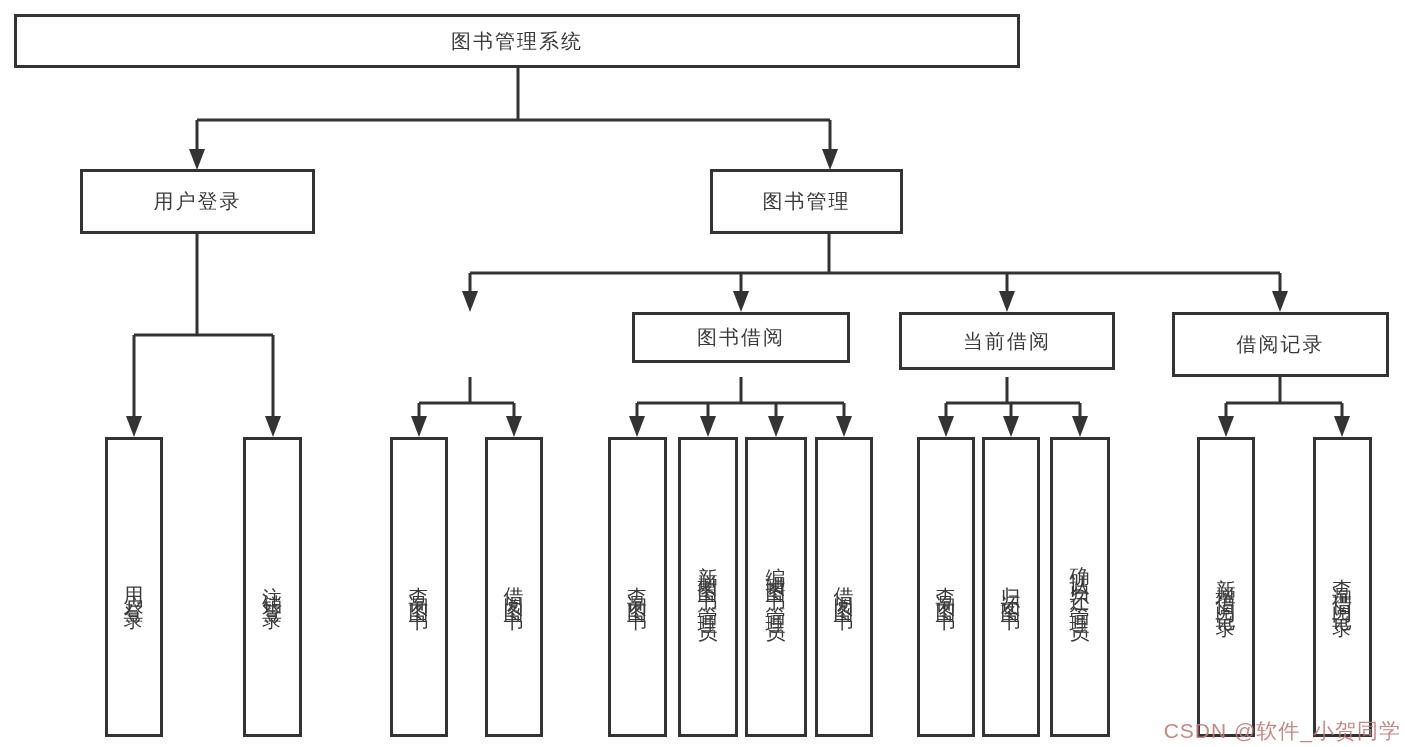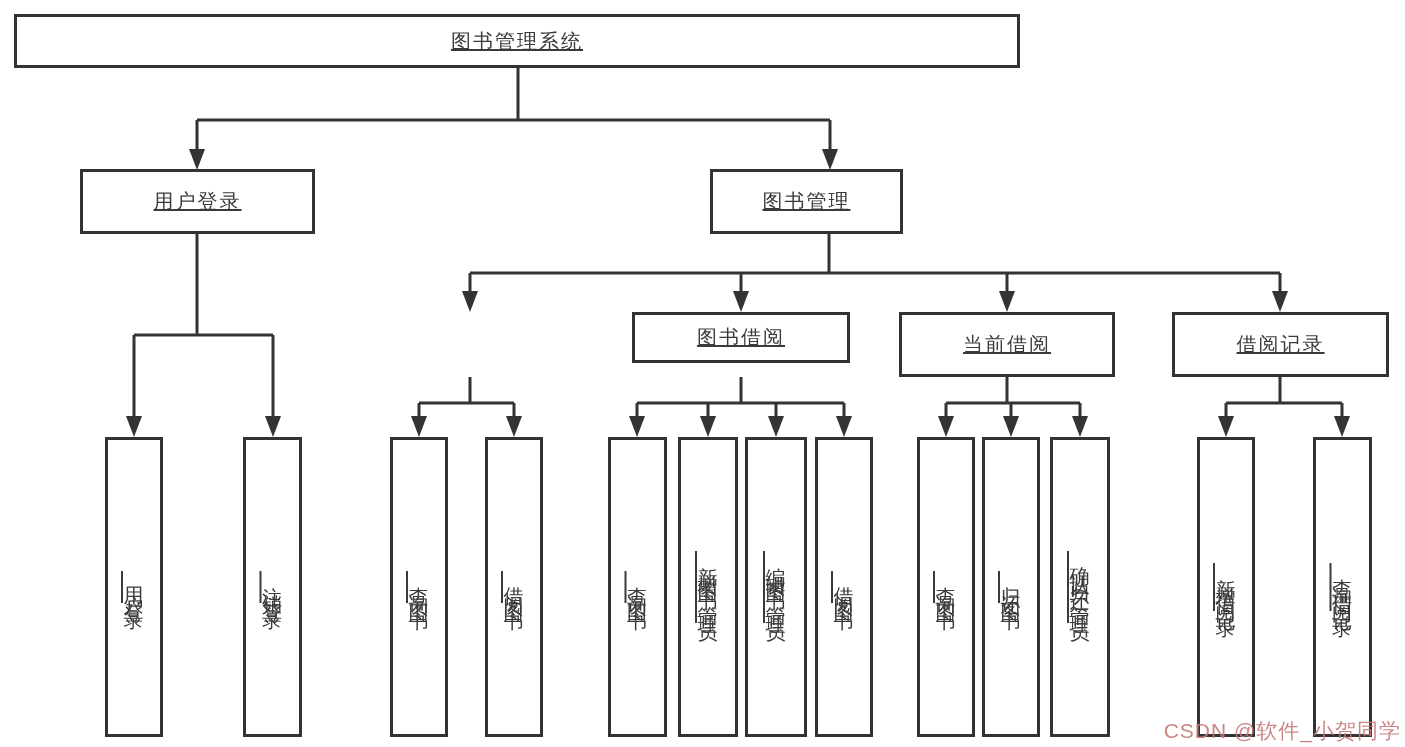--- a/index.html
+++ b/index.html
@@ -27,21 +27,20 @@
     border: 3px solid #333333;
     background: #ffffff;
     color: #3a3a3a;
     display: flex;
     align-items: center;
     justify-content: center;
     font-size: 20px;
     letter-spacing: 2px;
     text-align: center;
     z-index: 2;
-    text-decoration: underline;
   }
   .node.vert {
     writing-mode: vertical-lr;
     text-orientation: upright;
     letter-spacing: 8px;
     line-height: 1;
     font-size: 20px;
     padding: 8px 0;
   }
   .watermark {
@@ -92,21 +91,21 @@
       <polygon points="1334,416 1350,416 1342,437"></polygon>
     </g>
   </svg>
 
   <div class="node" style="left:14px; top:14px; width:1006px; height:54px;">图书管理系统</div>
 
   <div class="node" style="left:80px; top:169px; width:235px; height:65px;">用户登录</div>
   <div class="node" style="left:710px; top:169px; width:193px; height:65px;">图书管理</div>
 
   <div class="node" style="left:632px; top:312px; width:218px; height:51px;">图书借阅</div>
-  <div class="node" style="left:899px; top:312px; width:216px; height:65px;">当前借阅</div>
+  <div class="node" style="left:899px; top:312px; width:216px; height:58px;">当前借阅</div>
   <div class="node" style="left:1172px; top:312px; width:217px; height:65px;">借阅记录</div>
 
   <div class="node vert" style="left:105px; top:437px; width:58px; height:300px;">用户登录</div>
   <div class="node vert" style="left:243px; top:437px; width:59px; height:300px;">注销登录</div>
 
   <div class="node vert" style="left:390px; top:437px; width:58px; height:300px;">查询图书</div>
   <div class="node vert" style="left:485px; top:437px; width:58px; height:300px;">借阅图书</div>
 
   <div class="node vert" style="left:608px; top:437px; width:59px; height:300px;">查询图书</div>
   <div class="node vert" style="left:678px; top:437px; width:60px; height:300px;">新增图书（管理员）</div>

